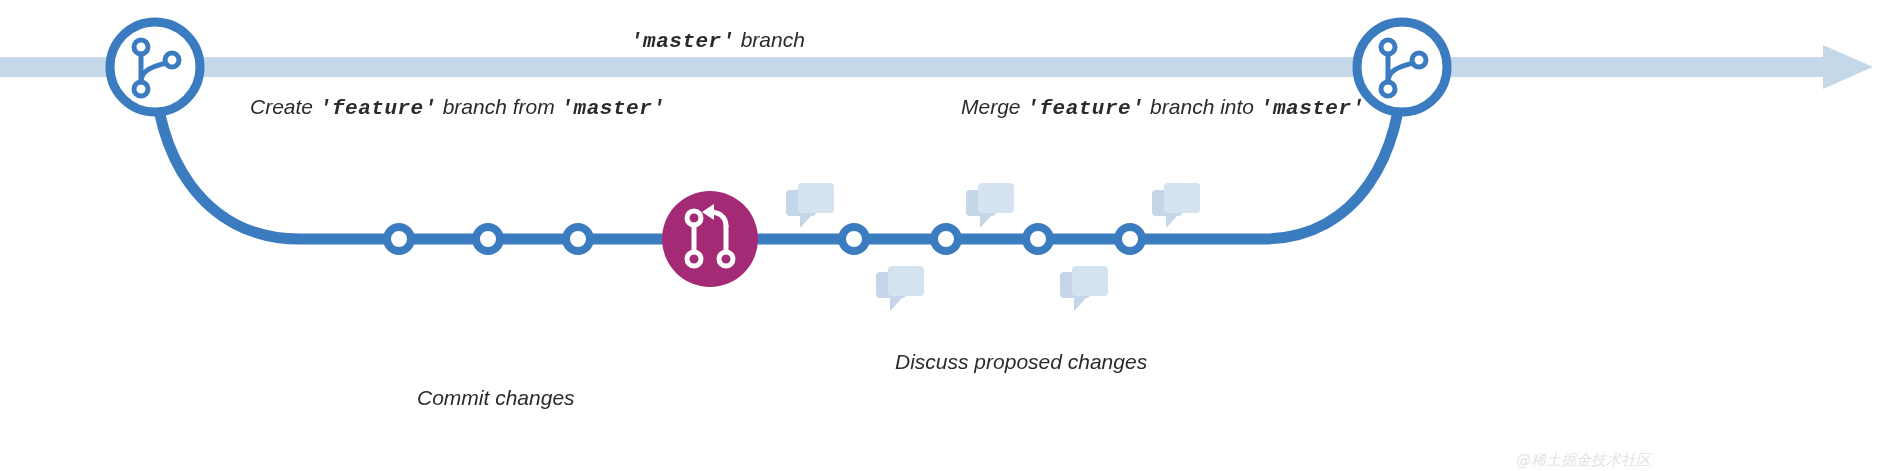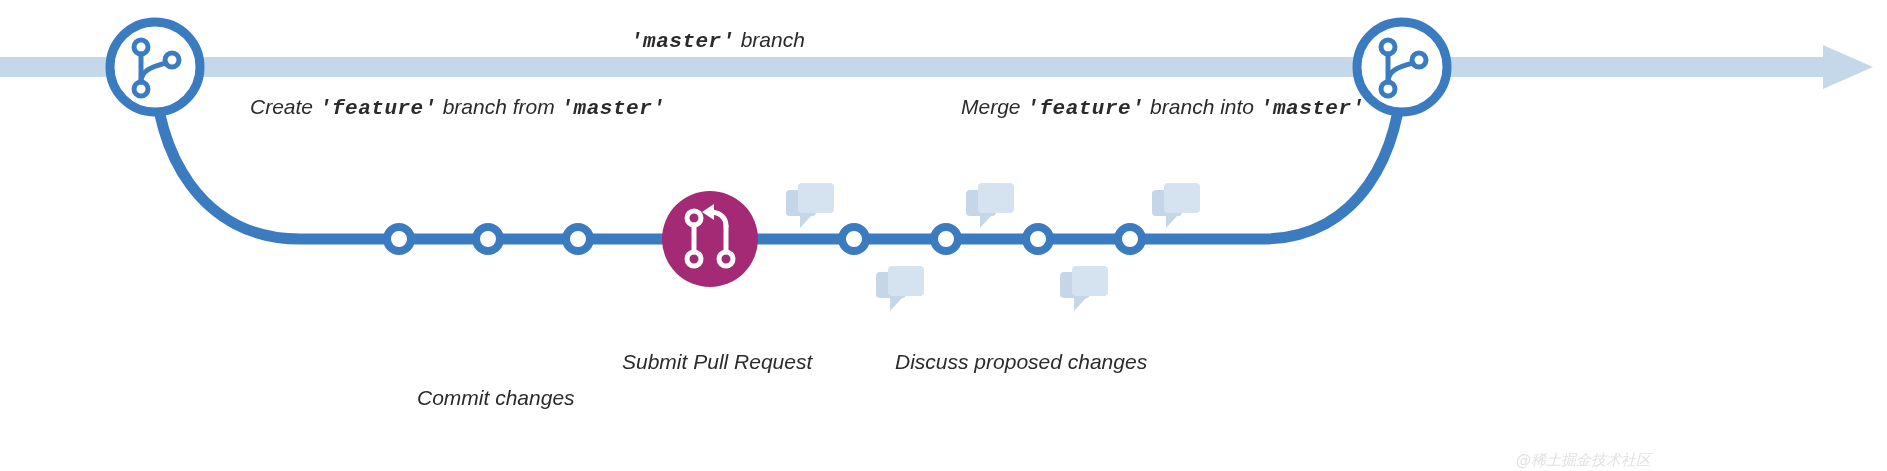--- a/index.html
+++ b/index.html
@@ -178,19 +178,18 @@
   </svg>
 
   <div class="lbl" id="label-master-branch"><span class="mono">'master'</span><span> branch</span></div>
 
   <div class="lbl" id="label-create-feature"><span>Create </span><span class="mono">'feature'</span><span> branch from </span><span class="mono">'master'</span></div>
 
   <div class="lbl" id="label-merge-feature"><span>Merge </span><span class="mono">'feature'</span><span> branch into </span><span class="mono">'master'</span></div>
 
   <div class="lbl" id="label-commit-changes">Commit changes</div>
 
-  <div class="lbl" id="label-submit-pr">Submit Pull Request</div>
 
   <div class="lbl" id="label-discuss-changes">Discuss proposed changes</div>
 
   <div id="watermark">@稀土掘金技术社区</div>
 
 </div>
 
 </body></html>

